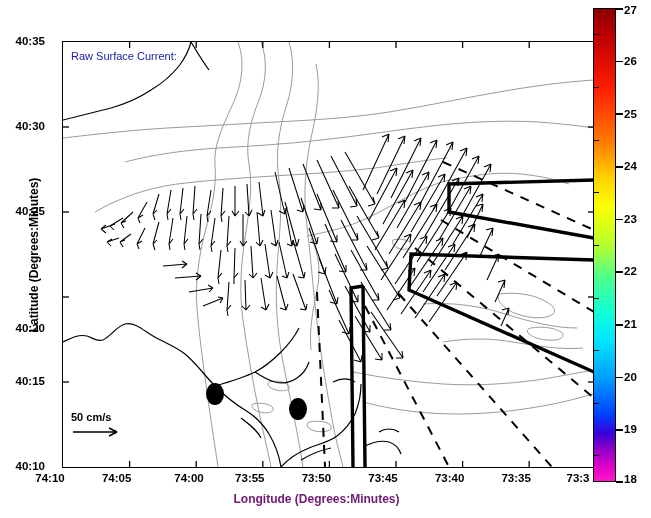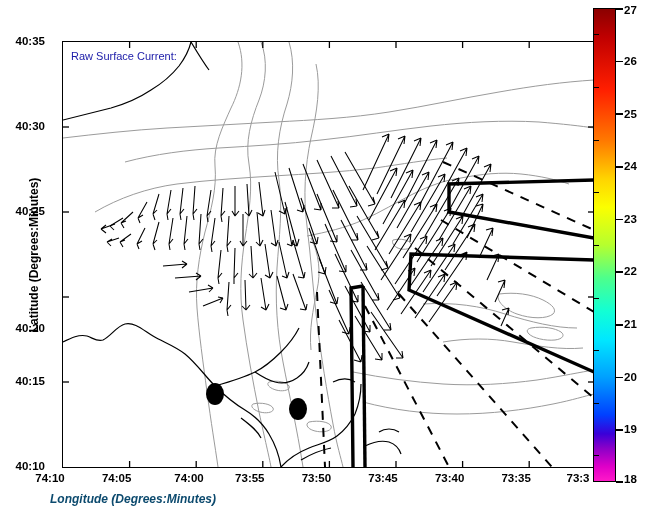--- a/index.html
+++ b/index.html
@@ -23,22 +23,22 @@
          line-height:15px;white-space:nowrap;}
 
   .scalebox{position:absolute;left:8px;top:368px;color:#000;font-size:11px;
             font-weight:bold;line-height:14px;}
 
   
   .xtick{position:absolute;color:#000;font-size:11.5px;font-weight:bold;
          transform:translateX(-50%);white-space:nowrap;}
   .ytick{position:absolute;color:#000;font-size:11.5px;font-weight:bold;
          transform:translateY(-50%);text-align:right;white-space:nowrap;}
-  .xlabel{position:absolute;color:#0c4a6e;font-size:12px;font-weight:bold;
-          width:533px;left:50px;top:492px;font-style:italic;}
+  .xlabel{position:absolute;color:#701a75;font-size:12px;font-weight:bold;
+          width:533px;text-align:center;left:50px;top:492px;}
   .ylabel{position:absolute;color:#000;font-size:12px;font-weight:bold;
           left:-76px;top:248px;width:220px;text-align:center;
           transform:rotate(-90deg);transform-origin:center;}
 
   
   #cbar{position:absolute;left:593px;top:8px;width:23px;height:474px;
         border:1.2px solid #000;box-sizing:border-box;
         background:linear-gradient(to bottom,
           #8b0000 0%,
           #c00000 6%,
@@ -268,20 +268,26 @@
       <g fill="#000000">
         <ellipse cx="152" cy="352" rx="9" ry="11"></ellipse>
         <ellipse cx="235" cy="367" rx="9" ry="11"></ellipse>
       </g>
     </svg>
 
     <div class="annot">
       <div>Raw Surface Current:</div>
     </div>
 
+    <div class="scalebox">
+      <div>50 cm/s</div>
+      <svg width="56" height="16">
+        <path d="M2,8 L46,8 M46,8 L38,4 M46,8 L38,12" stroke="#000" stroke-width="1.4" fill="none"></path>
+      </svg>
+    </div>
 
     <svg width="531" height="425" style="position:absolute;left:0;top:0;pointer-events:none">
       <g stroke="#000" stroke-width="1.3">
         <line x1="66.6" y1="0" x2="66.6" y2="6"></line>
           <line x1="66.6" y1="425" x2="66.6" y2="419"></line>
         <line x1="133.2" y1="0" x2="133.2" y2="6"></line>
           <line x1="133.2" y1="425" x2="133.2" y2="419"></line>
         <line x1="199.8" y1="0" x2="199.8" y2="6"></line>
           <line x1="199.8" y1="425" x2="199.8" y2="419"></line>
         <line x1="266.4" y1="0" x2="266.4" y2="6"></line>

